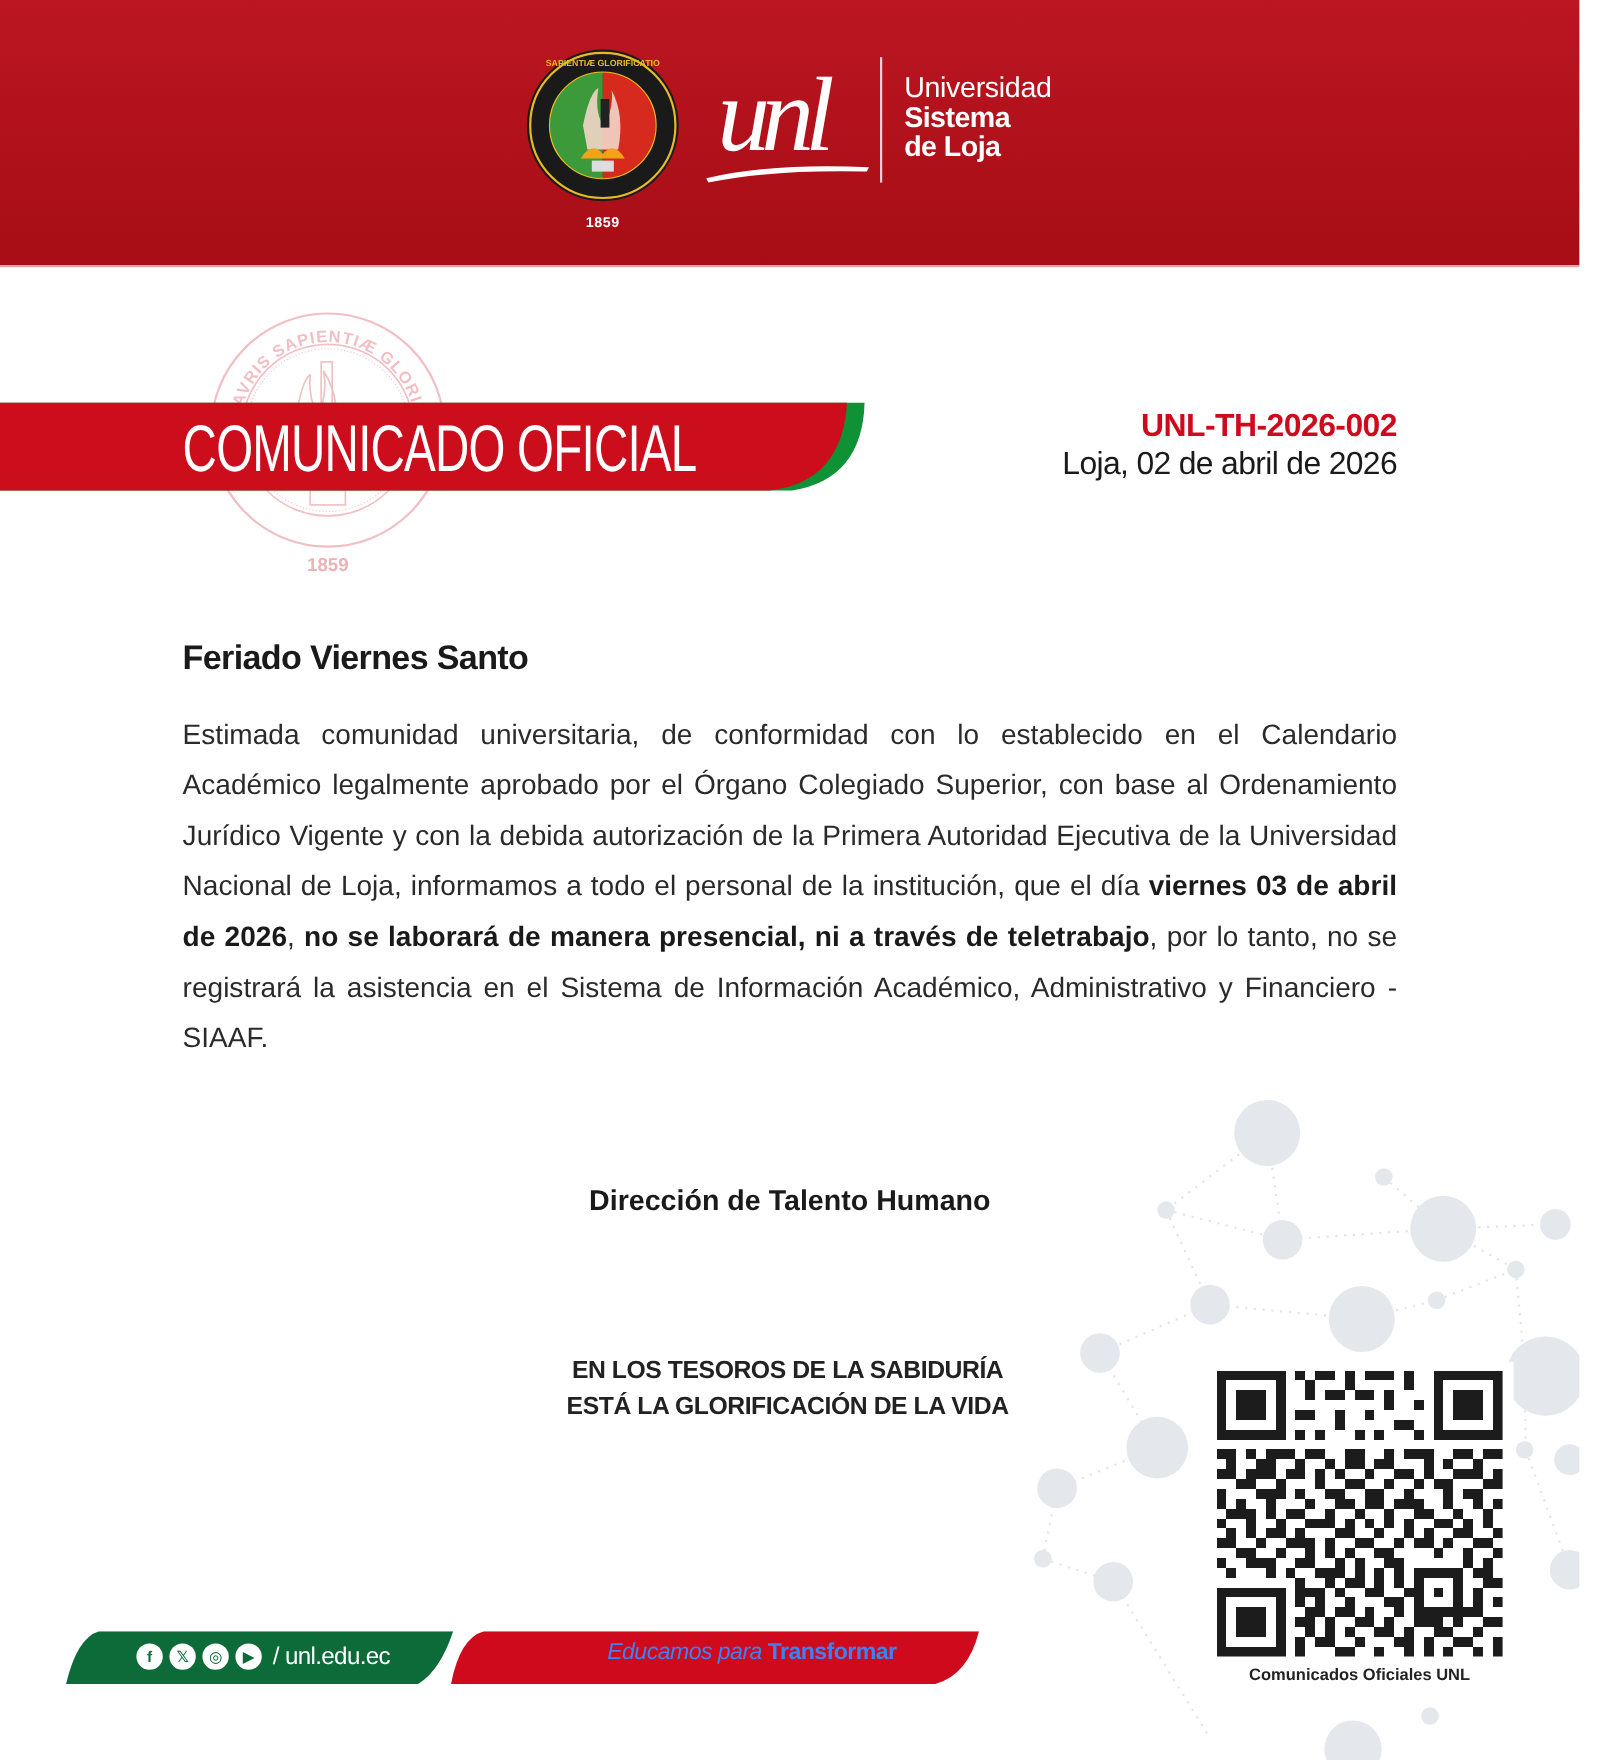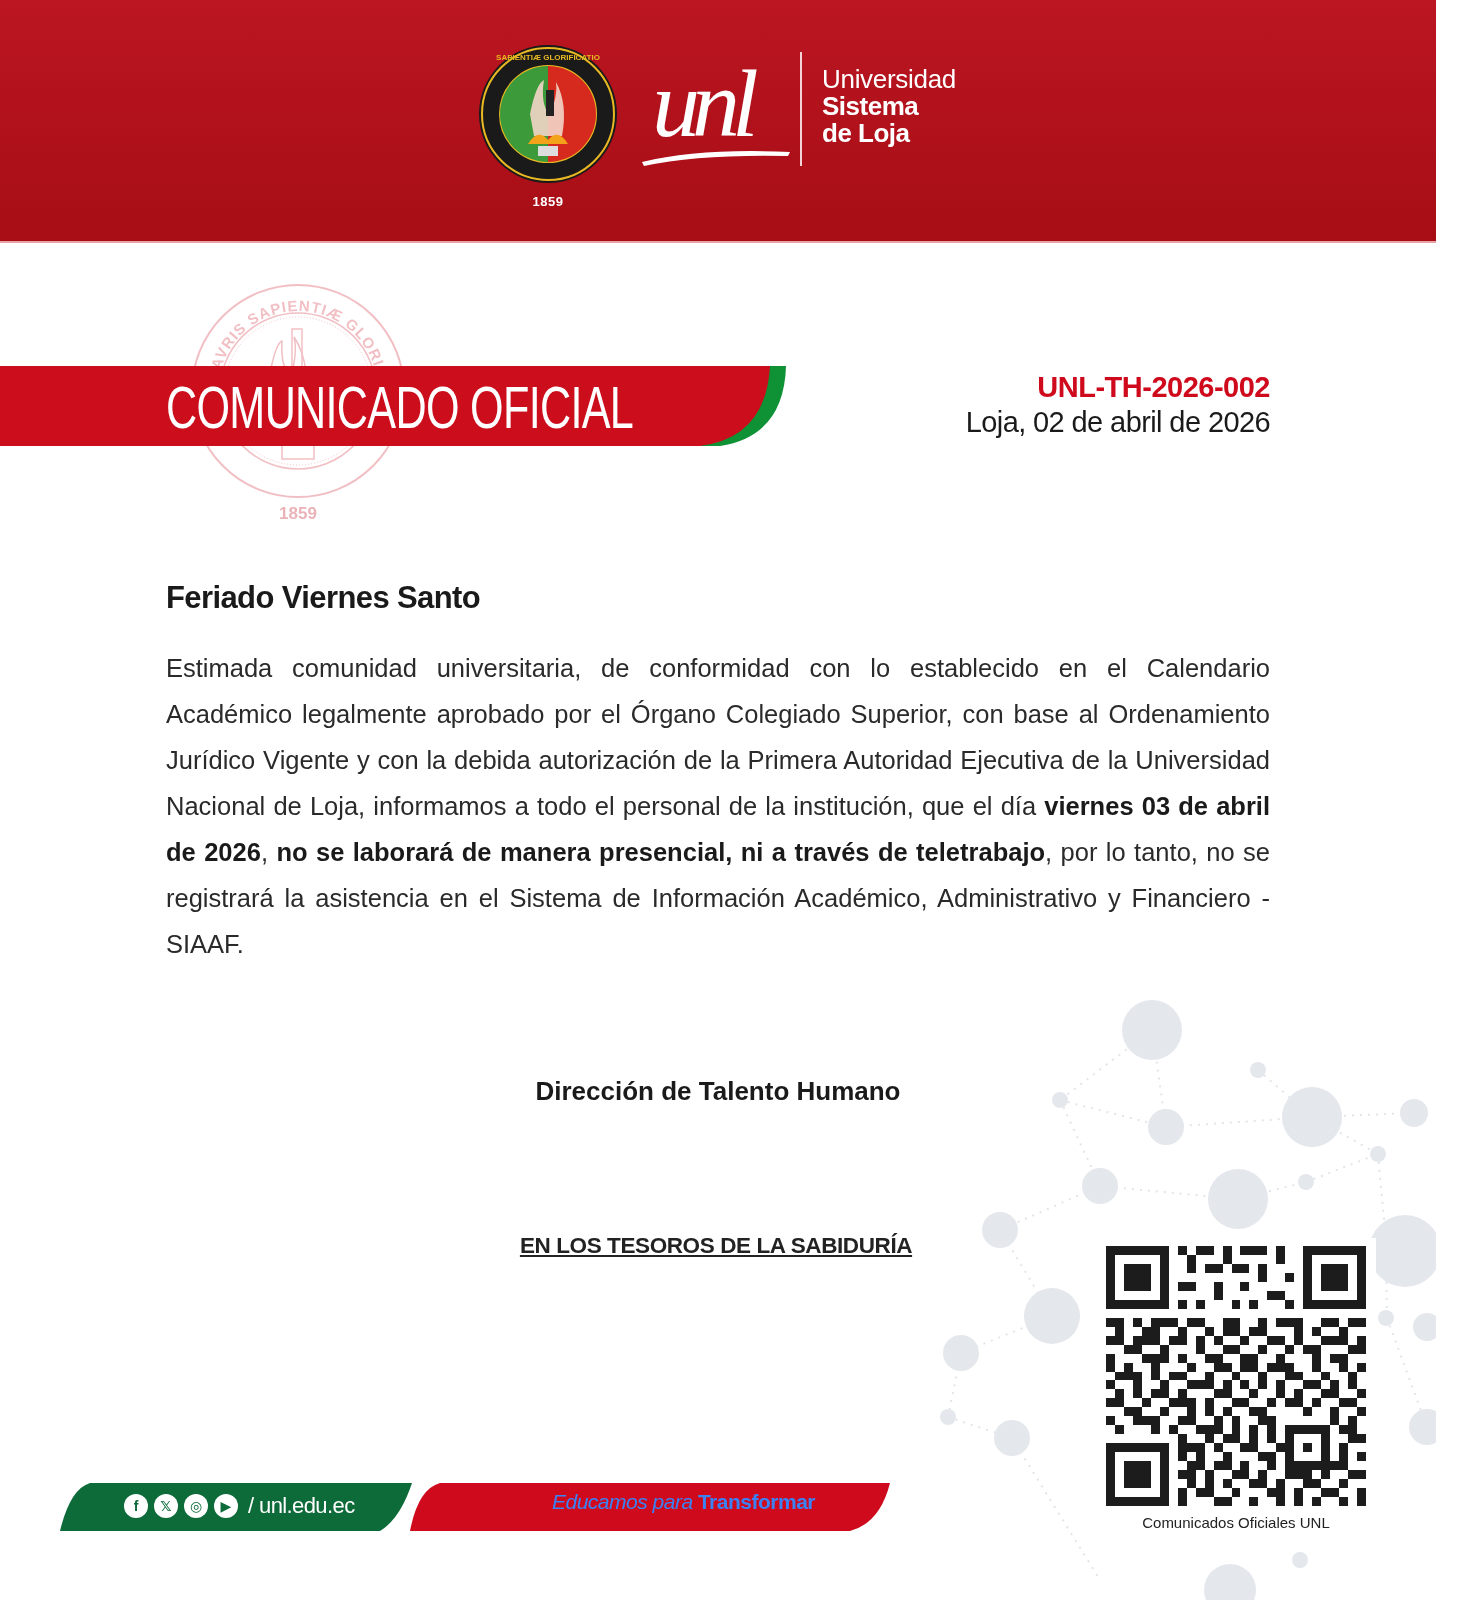--- a/index.html
+++ b/index.html
@@ -46,29 +46,29 @@
     
     .title { position: absolute; left: 166px; top: 580px; font-size: 31px; font-weight: bold; color: #1a1a1a; letter-spacing: -0.6px; }
     .paragraph {
       position: absolute; left: 166px; top: 645px; width: 1104px;
       font-size: 25.5px; line-height: 46px; color: #2a2a2a; text-align: justify; text-align-last: left;
     }
     .paragraph b { color: #1a1a1a; }
 
     .signature { position: absolute; left: 0; top: 1076px; width: 1436px; text-align: center; font-size: 26px; font-weight: bold; color: #1a1a1a; padding-right: 0; }
     .signature span { position: relative; left: 0; }
-    .motto { position: absolute; left: 466px; top: 1230px; width: 500px; text-align: center; font-size: 22.5px; line-height: 32px; font-weight: bold; color: #222; letter-spacing: -0.4px; text-decoration: underline; }
+    .motto { position: absolute; left: 466px; top: 1230px; width: 500px; text-align: center; font-size: 22.5px; line-height: 32px; font-weight: bold; color: #222; letter-spacing: -0.4px; }
 
     
     .network { position: absolute; left: 900px; top: 990px; width: 536px; height: 610px; }
 
     
     .qr-wrap { position: absolute; left: 1096px; top: 1238px; width: 280px; height: 300px; background: #fff; }
     .qr { position: absolute; left: 10px; top: 8px; width: 260px; height: 260px; }
-    .qr-caption { position: absolute; left: 0; top: 276px; width: 280px; text-align: center; font-size: 15px; color: #222; }
+    .qr-caption { position: absolute; left: 0; top: 276px; width: 280px; text-align: center; font-size: 15px; color: #222; font-weight: bold; }
 
     
     .pill-green { position: absolute; left: 60px; top: 1483px; width: 352px; height: 48px; }
     .pill-red { position: absolute; left: 406px; top: 1483px; width: 484px; height: 48px; }
     .social { position: absolute; left: 124px; top: 1492px; height: 28px; display: flex; align-items: center; gap: 6px; color: #fff; }
     .social .ico { width: 24px; height: 24px; border-radius: 50%; background: #fff; display: flex; align-items: center; justify-content: center; color: #0d6b3a; font-weight: bold; font-size: 14px; line-height: 1; }
     .social .site { font-size: 22px; margin-left: 4px; letter-spacing: -0.6px; }
     .slogan { position: absolute; left: 552px; top: 1490px; color: #3b82f6; font-size: 21px; letter-spacing: -0.5px; }
     .slogan .it { font-style: italic; font-weight: normal; }
     .slogan .bd { font-weight: bold; }
@@ -181,20 +181,21 @@
 
   <div class="title">Feriado Viernes Santo</div>
   <p class="paragraph"><span>Estimada comunidad universitaria, de conformidad con lo establecido en el Calendario Académico legalmente aprobado por el Órgano Colegiado Superior, con base al Ordenamiento Jurídico Vigente y con la debida autorización de la Primera Autoridad Ejecutiva de la Universidad Nacional de Loja, informamos a todo el personal de la institución, que el día </span><b>viernes 03 de abril de 2026</b><span>, </span><b>no se laborará de manera presencial, ni a través de teletrabajo</b><span>, por lo tanto, no se registrará la asistencia en el Sistema de Información Académico, Administrativo y Financiero - SIAAF.</span></p>
 
   <div class="signature">
     <span>Dirección de Talento Humano</span>
   </div>
 
   <div class="motto">
     <div>EN LOS TESOROS DE LA SABIDURÍA</div>
+    <div>ESTÁ LA GLORIFICACIÓN DE LA VIDA</div>
   </div>
 
   <div class="qr-wrap">
     <svg class="qr" viewBox="0 0 29 29" shape-rendering="crispEdges">
       <rect width="29" height="29" fill="#fff"></rect>
       <g fill="#1c1c1c">
 
         <path d="M0 0h7v7H0z M1 1v5h5V1z M2 2h3v3H2z"></path>
         <path d="M22 0h7v7h-7z M23 1v5h5V1z M24 2h3v3h-3z"></path>
         <path d="M0 22h7v7H0z M1 23v5h5v-5z M2 24h3v3H2z"></path>

